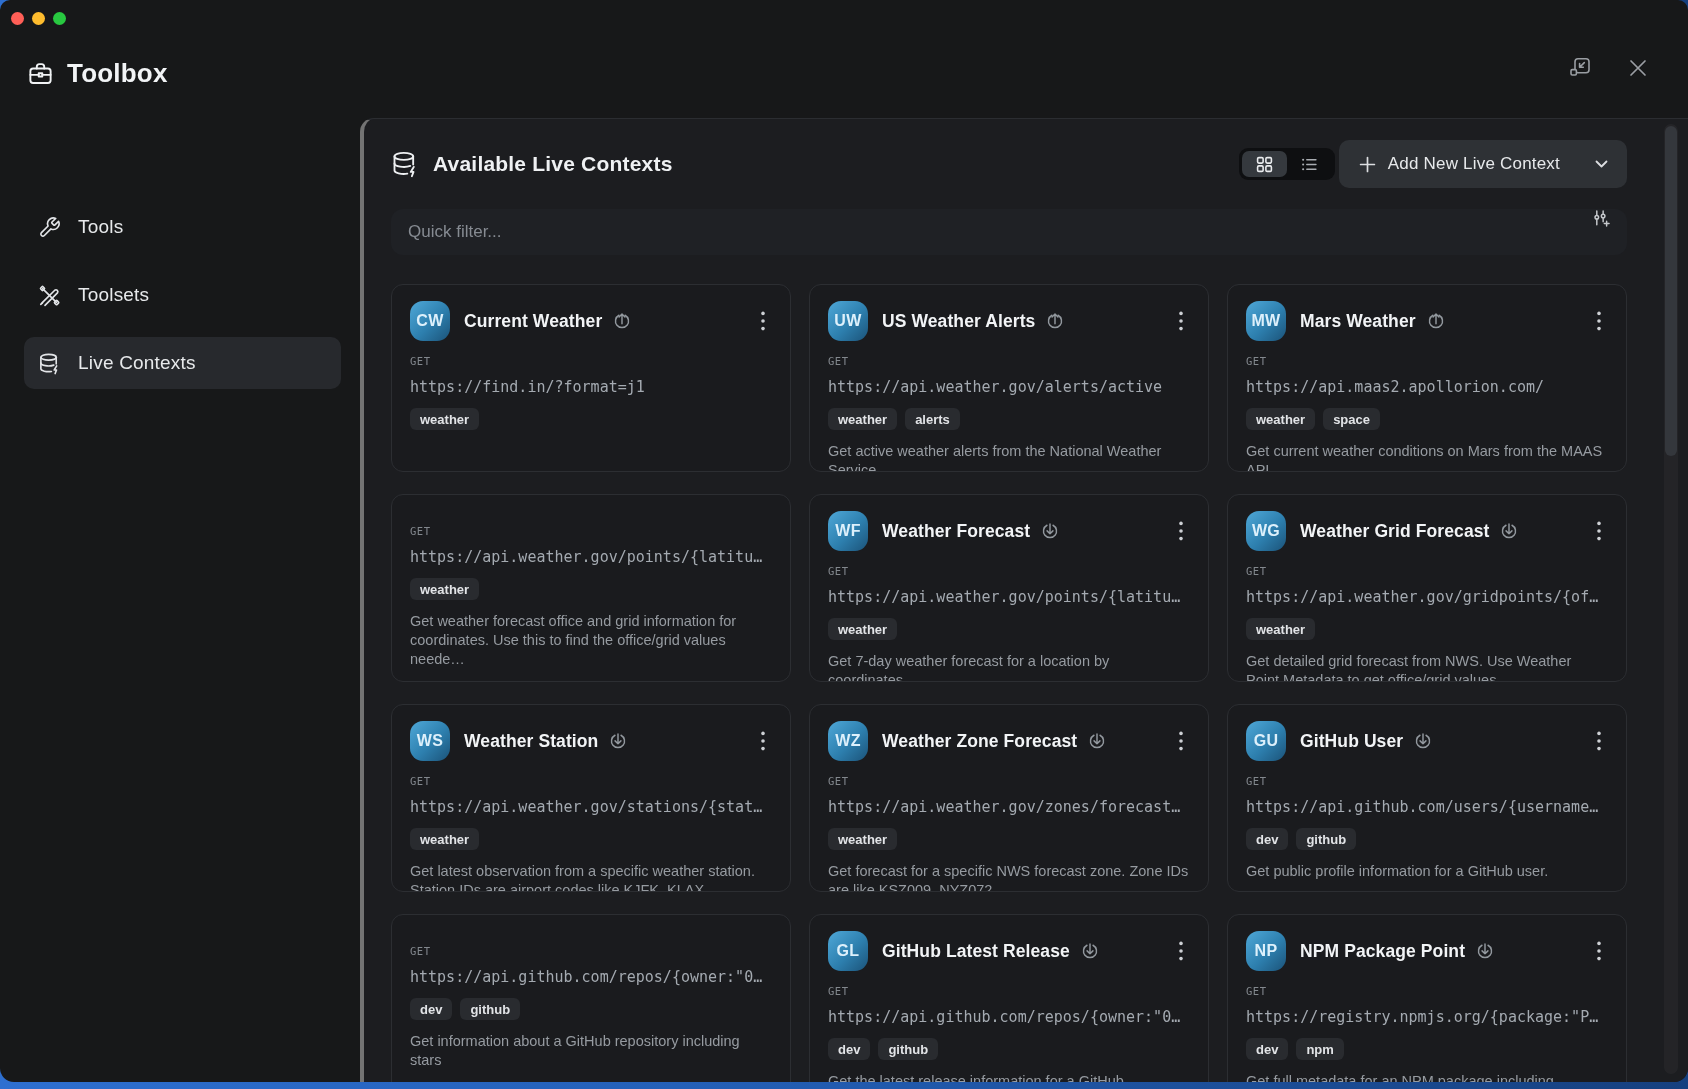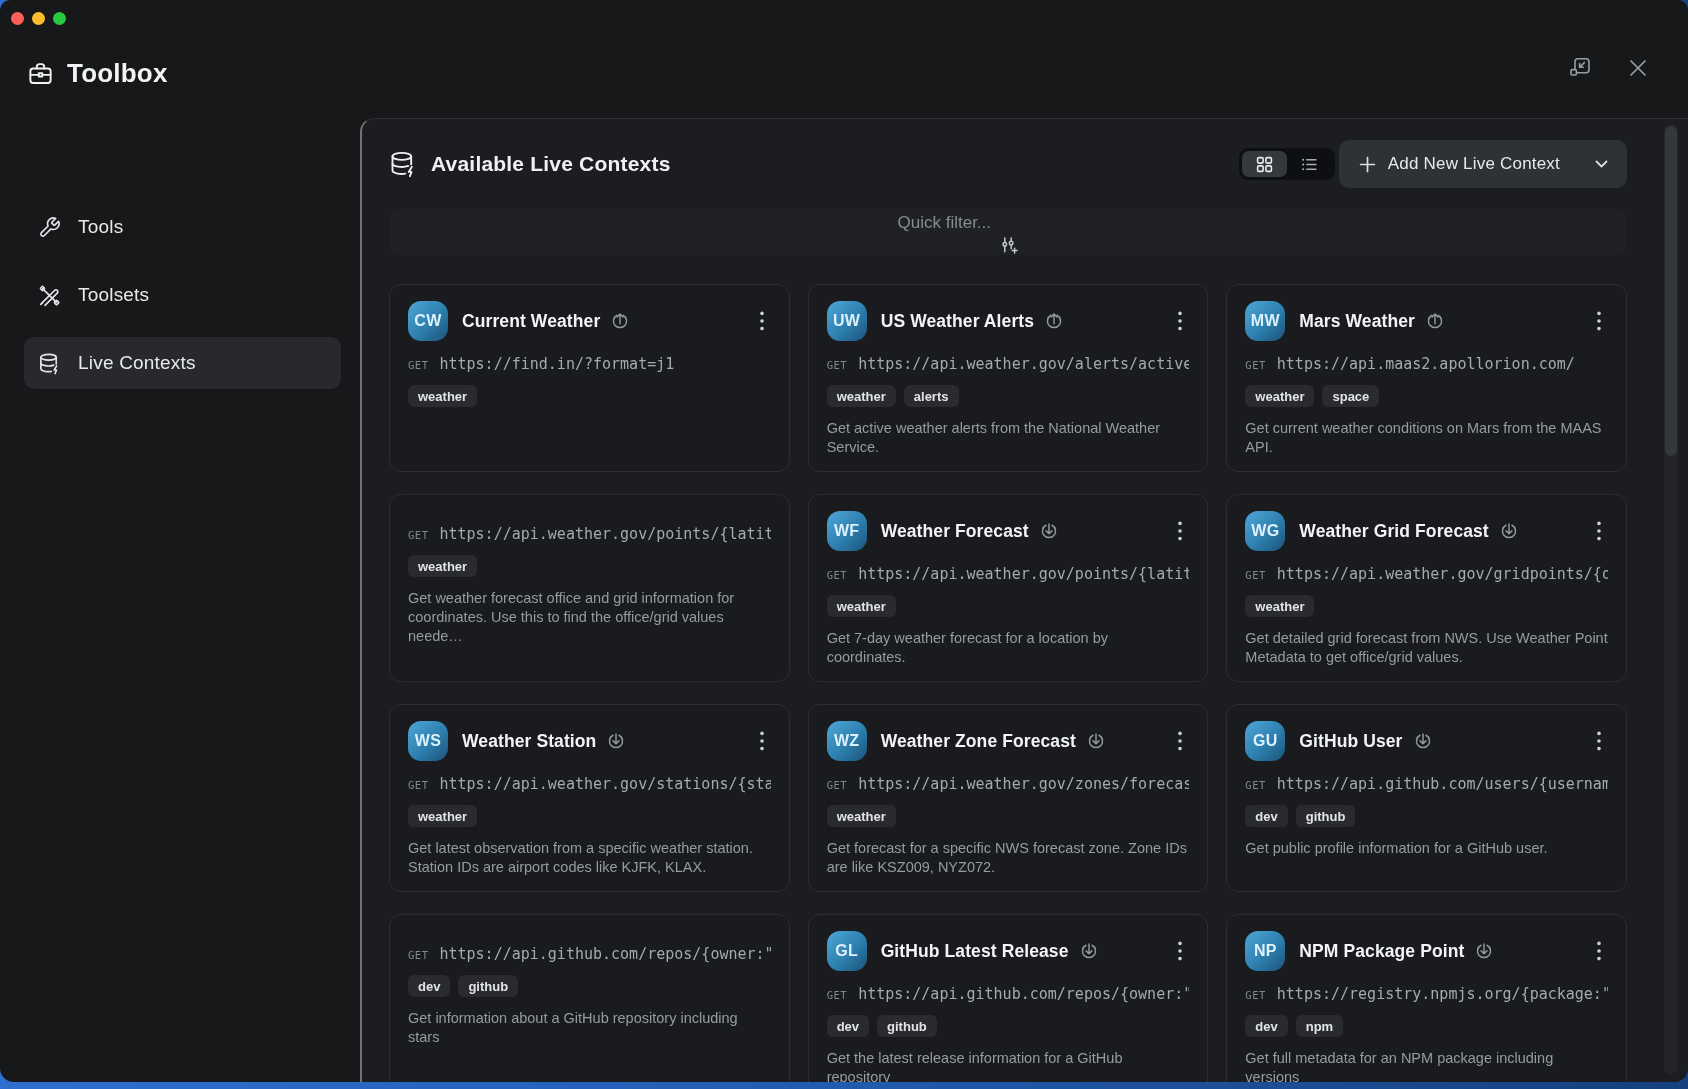--- a/index.html
+++ b/index.html
@@ -32,21 +32,21 @@
   .side-item {
     margin:0 19px 16px 24px; height:52px; border-radius:10px;
     display:flex; align-items:center; padding-left:14px; gap:17px; cursor:pointer;
   }
   .side-item.active { background:#27292d; }
   .side-item svg { stroke:#e3e5e8; flex:none; }
   .side-label { font-size:19px; color:#e7e9eb; font-weight:400; letter-spacing:.2px; }
   
   .panel {
     position:absolute; left:360px; top:118px; right:0; bottom:0;
-    background:#1c1d20; border-top:1px solid #2b2d31; border-left:2px solid #737373;
+    background:#1c1d20; border-top:1px solid #2b2d31; border-left:4px solid #737373;
     border-top-left-radius:14px; overflow:hidden;
     padding:21px 61px 0 27px;
   }
   .panel-header { height:48px; display:flex; align-items:center; }
   .panel-title-wrap { display:flex; align-items:center; gap:14px; }
   .panel-title-wrap svg { stroke:#eef0f2; }
   .panel-title { font-size:21px; font-weight:600; color:#eff1f3; letter-spacing:.2px; }
   .panel-header-right { margin-left:auto; display:flex; align-items:center; gap:4px; }
   .view-toggle { background:#0e0f11; border-radius:9px; padding:3px; display:flex; height:32px; }
   .vt-seg { width:45px; height:26px; border-radius:7px; display:flex; align-items:center; justify-content:center; cursor:pointer; }
@@ -56,21 +56,21 @@
   .add-btn {
     height:48px; background:#2e3135; border-radius:10px; display:flex; align-items:center;
     padding:0 18px 0 20px; gap:12px; cursor:pointer;
   }
   .add-btn svg { stroke:#dcdee1; }
   .add-label { font-size:17px; color:#e7e9eb; font-weight:400; letter-spacing:.2px; }
   .add-btn .chev { margin-left:22px; }
   
   .filter-bar {
     margin-top:21px; height:46px; background:#1f2125; border-radius:12px;
-    display:flex; align-items:center; padding:0 17px;flex-direction:column;
+    display:flex; padding:0 17px;
   }
   .filter-input {
     flex:1; background:transparent; border:none; outline:none;
     font-family:"Liberation Sans", sans-serif; font-size:17px; color:#d7d9dc;
   }
   .filter-input::placeholder { color:#868b92; }
   .filter-adjust { cursor:pointer; display:flex; }
   .filter-adjust svg { stroke:#c6c9cd; }
   
   .cards-grid {
@@ -86,21 +86,21 @@
     width:40px; height:40px; border-radius:13px; flex:none;
     background:linear-gradient(135deg,#4fa8d8 0%,#2d7fae 55%,#1b5379 100%);
     display:flex; align-items:center; justify-content:center;
   }
   .avatar span { font-size:16px; font-weight:600; color:#ddf0fb; letter-spacing:.3px; }
   .card-title { margin-left:14px; font-size:17.5px; font-weight:700; color:#f2f4f6; letter-spacing:.1px; white-space:nowrap;text-align:center; }
   .sync { margin-left:11px; display:flex; flex:none; }
   .sync svg { stroke:#92989e; }
   .kebab { margin-left:auto; padding:4px 6px; cursor:pointer; display:flex; }
   .kebab svg { fill:#cdd0d4; }
-  .url-row { margin-top:14px; display:flex; align-items:baseline; gap:11px; white-space:nowrap; overflow:hidden; }
+  .url-row { margin-top:14px; display:flex; align-items:baseline; gap:11px; white-space:nowrap; overflow:hidden;flex-direction:column; }
   .method { font-family:"DejaVu Sans Mono", monospace; font-size:10.5px; color:#83888e; letter-spacing:.5px; flex:none; }
   .url { font-family:"DejaVu Sans Mono", monospace; font-size:15px; color:#a4aab1; overflow:hidden; }
   .tag-row { margin-top:12px; display:flex; gap:8px; height:22px; }
   .tag {
     background:#292b2f; border-radius:6px; padding:0 10px; height:22px;
     display:flex; align-items:center; font-size:13px; font-weight:700; color:#e2e4e7;
   }
   .desc { margin-top:12px; font-size:14.5px; line-height:19px; color:#969ba1; }
   
   .scroll-track {

